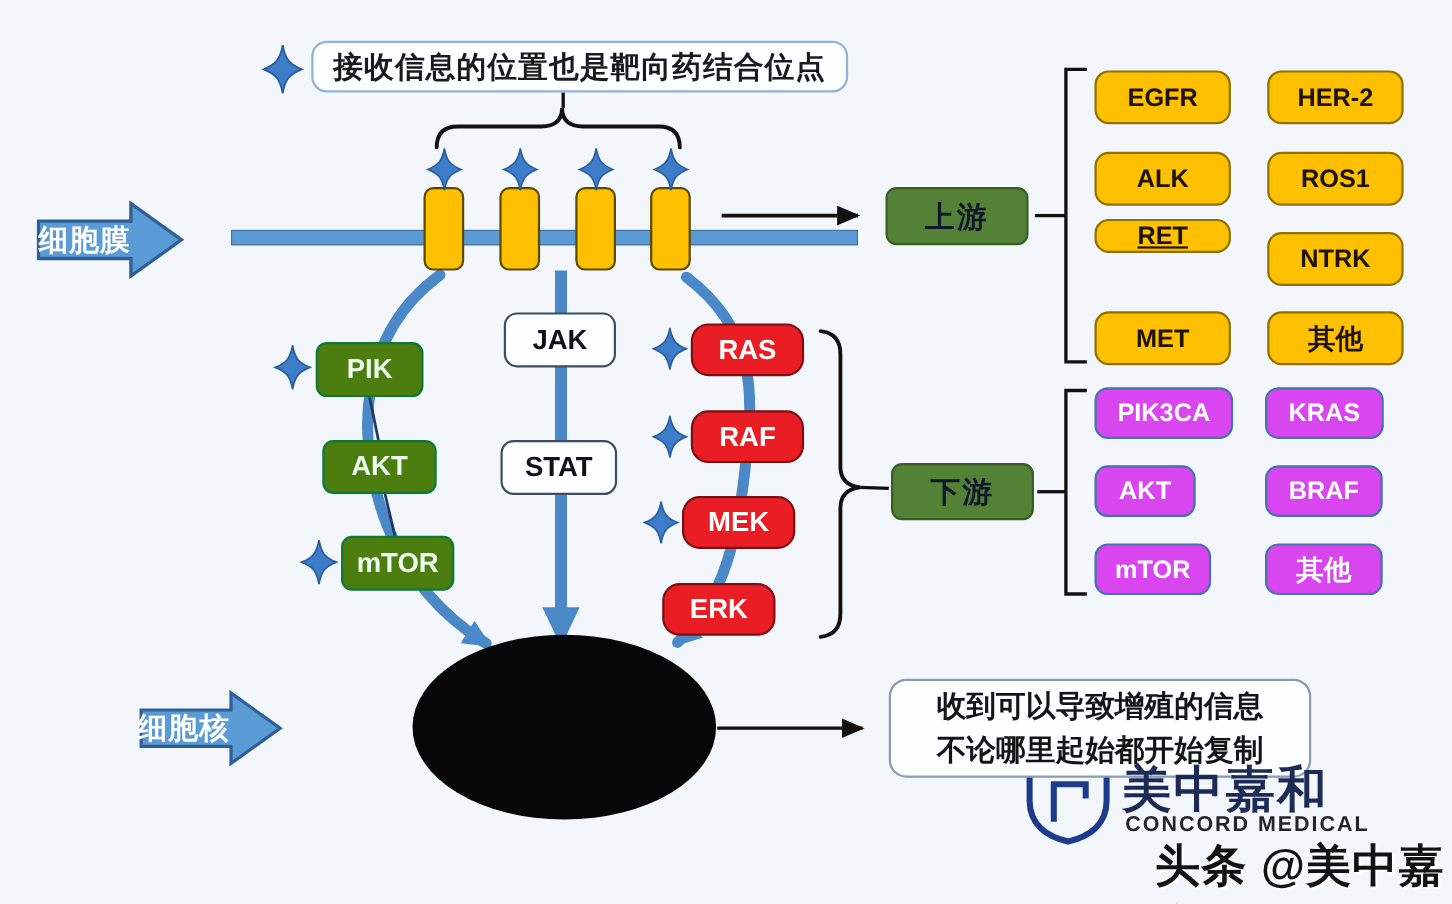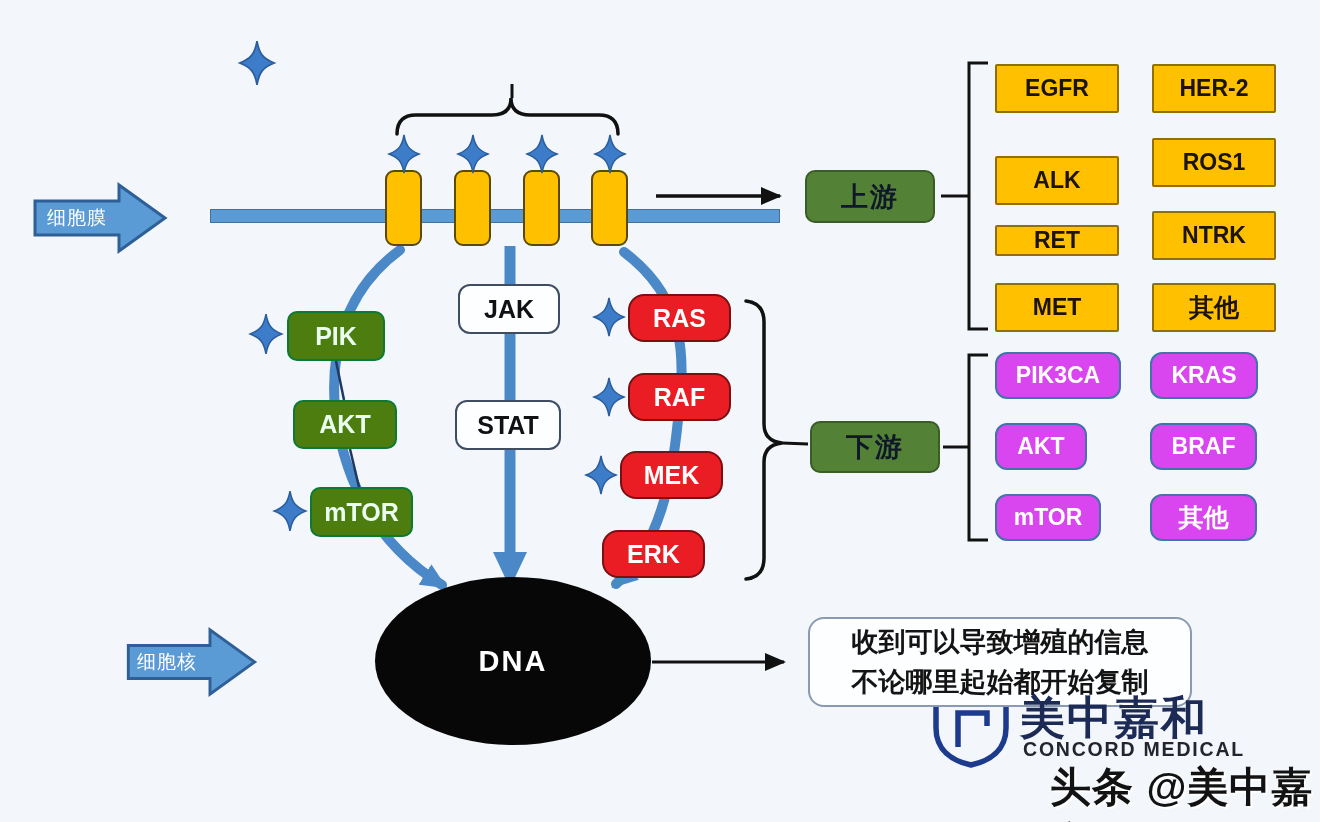--- a/index.html
+++ b/index.html
@@ -3,38 +3,38 @@
 <meta charset="utf-8">
 <style>
   html,body{margin:0;padding:0;}
   body{font-family:"Liberation Sans","DejaVu Sans",sans-serif;}
   #stage{position:relative;width:1320px;height:822px;background:#f3f7fb;overflow:hidden;}
   #wires{position:absolute;left:0;top:0;width:1320px;height:822px;}
   .box{position:absolute;display:flex;align-items:center;justify-content:center;
        font-weight:bold;box-sizing:border-box;text-align:center;}
   .callout{background:#fdfeff;border:2.5px solid #8fb2d9;border-radius:14px;
            font-size:27px;color:#1a1a1a;letter-spacing:1px;}
-  .yellow-gene{background:#ffc000;border:2px solid #8f7000;border-radius:2px;
+  .yellow-gene{background:#ffc000;border:2px solid #8f7000;border-radius:13px;
                color:#1c1400;font-size:23px;}
   .blue-gene{background:#d946ef;border:2px solid #4373aa;border-radius:12px;
              color:#fff;font-size:23px;}
   .flow-green{background:#538135;border:2.5px solid #3a5c27;border-radius:10px;
               color:#0f172a;font-size:27px;letter-spacing:2px;}
   .path-green{background:#4d7c0f;border:2.5px solid #0b7a37;border-radius:10px;
               color:#eafff0;font-size:25px;}
   .path-white{background:#fdfeff;border:2px solid #3f4d63;border-radius:12px;
               color:#111;font-size:25px;}
   .path-red{background:#ea1d24;border:2.5px solid #7a1013;border-radius:16px;
             color:#fff;font-size:25px;}
   .receptor{background:#ffc000;border:2.5px solid #5a4a00;border-radius:9px;}
   .membrane-line{position:absolute;background:#5b9bd5;border:1.5px solid #41719c;}
   .side-arrow{position:absolute;}
   .side-arrow span{position:absolute;left:0;top:0;width:88px;height:100%;
                    display:flex;align-items:center;justify-content:center;
-                   color:#fff;font-weight:normal;font-size:19px;letter-spacing:1px;}
+                   color:#fff;font-weight:bold;font-size:27px;letter-spacing:1px;}
   .dna{position:absolute;left:375px;top:577px;width:276px;height:168px;border-radius:50%;
        background:#070707;display:flex;align-items:center;justify-content:center;
        color:#fff;font-weight:bold;font-size:29px;letter-spacing:2px;}
   .note{background:#fdfeff;border:2.5px solid #8a9ab0;border-radius:16px;
         font-size:27px;color:#141414;line-height:1.5;flex-direction:column;}
   .star{position:absolute;}
   .logo-name{position:absolute;left:1020px;top:688px;font-size:45px;font-weight:bold;
              color:#1c2a56;letter-spacing:2px;}
   .logo-sub{position:absolute;left:1023px;top:738px;font-size:19.5px;font-weight:bold;
             color:#24242f;letter-spacing:1.8px;}
@@ -87,20 +87,21 @@
       <path d="M 38 3 L 73 13 L 73 40 C 73 62 57 73 38 77 C 19 73 3 62 3 40 L 3 13 Z" fill="none" stroke="#1c3b8d" stroke-width="5.5" stroke-linejoin="round"></path>
       <path d="M 25 59 L 25 25 L 54 25 L 54 38" fill="none" stroke="#1c3b8d" stroke-width="5.5"></path>
     </g>
   </svg>
 
   <div class="star" style="left:236px;top:40px;">
     <svg width="42" height="46" viewBox="0 0 32 40">
         <path d="M16 1 C18 12 21 16 31 20 C21 24 18 28 16 39 C14 28 11 24 1 20 C11 16 14 12 16 1 Z" fill="#3d7cc9" stroke="#2a5d9e" stroke-width="1.5"></path>
       </svg>
   </div>
+  <div class="box callout" style="left:283px;top:37px;width:488px;height:47px;">接收信息的位置也是靶向药结合位点</div>
 
   <div class="side-arrow" style="left:33px;top:182px;width:135px;height:72px;">
     <svg width="135" height="72" viewBox="0 0 135 72">
       <polygon points="2,19 86,19 86,3 132,36 86,69 86,53 2,53" fill="#5b9bd5" stroke="#2e5f96" stroke-width="3"></polygon>
     </svg>
     <span>细胞膜</span>
   </div>
 
   <div class="membrane-line" style="left:210px;top:209px;width:568px;height:12px;"></div>
 
@@ -128,23 +129,23 @@
     <svg width="34" height="40" viewBox="0 0 32 40">
         <path d="M16 1 C18 12 21 16 31 20 C21 24 18 28 16 39 C14 28 11 24 1 20 C11 16 14 12 16 1 Z" fill="#3d7cc9" stroke="#2a5d9e" stroke-width="1.5"></path>
       </svg>
   </div>
 
   <div class="box flow-green" style="left:805px;top:170px;width:130px;height:53px;">上游</div>
   <div class="box flow-green" style="left:810px;top:421px;width:130px;height:52px;">下游</div>
 
   <div class="box yellow-gene" style="left:995px;top:64px;width:124px;height:49px;">EGFR</div>
   <div class="box yellow-gene" style="left:1152px;top:64px;width:124px;height:49px;">HER-2</div>
-  <div class="box yellow-gene" style="left:995px;top:156px;width:124px;height:49px;">ALK</div>
+  <div class="box yellow-gene" style="left:995px;top:138px;width:124px;height:49px;">ALK</div>
   <div class="box yellow-gene" style="left:1152px;top:138px;width:124px;height:49px;">ROS1</div>
-  <div class="box yellow-gene" style="left:995px;top:225px;width:124px;height:31px;">RET</div>
+  <div class="box yellow-gene" style="left:995px;top:199px;width:124px;height:31px;text-decoration:underline;">RET</div>
   <div class="box yellow-gene" style="left:1152px;top:211px;width:124px;height:49px;">NTRK</div>
   <div class="box yellow-gene" style="left:995px;top:283px;width:124px;height:49px;">MET</div>
   <div class="box yellow-gene" style="left:1152px;top:283px;width:124px;height:49px;font-size:25px;">其他</div>
 
   <div class="box blue-gene" style="left:995px;top:352px;width:126px;height:47px;">PIK3CA</div>
   <div class="box blue-gene" style="left:1150px;top:352px;width:108px;height:47px;">KRAS</div>
   <div class="box blue-gene" style="left:995px;top:423px;width:92px;height:47px;">AKT</div>
   <div class="box blue-gene" style="left:1150px;top:423px;width:107px;height:47px;">BRAF</div>
   <div class="box blue-gene" style="left:995px;top:494px;width:106px;height:47px;">mTOR</div>
   <div class="box blue-gene" style="left:1150px;top:494px;width:107px;height:47px;font-size:25px;">其他</div>
@@ -185,21 +186,20 @@
   </div>
   <div class="box path-red" style="left:620px;top:451px;width:103px;height:48px;">MEK</div>
   <div class="box path-red" style="left:602px;top:530px;width:103px;height:48px;">ERK</div>
 
   <div class="side-arrow" style="left:123px;top:627px;width:138px;height:70px;">
     <svg width="138" height="70" viewBox="0 0 135 72">
       <polygon points="2,19 86,19 86,3 132,36 86,69 86,53 2,53" fill="#5b9bd5" stroke="#2e5f96" stroke-width="3"></polygon>
     </svg>
     <span>细胞核</span>
   </div>
-  <div class="dna" style="background:transparent;">DNA</div>
 
   <div class="box note" style="left:808px;top:617px;width:384px;height:90px;">
     <div>收到可以导致增殖的信息</div>
     <div>不论哪里起始都开始复制</div>
   </div>
 
   <div class="logo-name">美中嘉和</div>
   <div class="logo-sub">CONCORD MEDICAL</div>
   <div class="watermark">头条 @美中嘉和</div>
 

